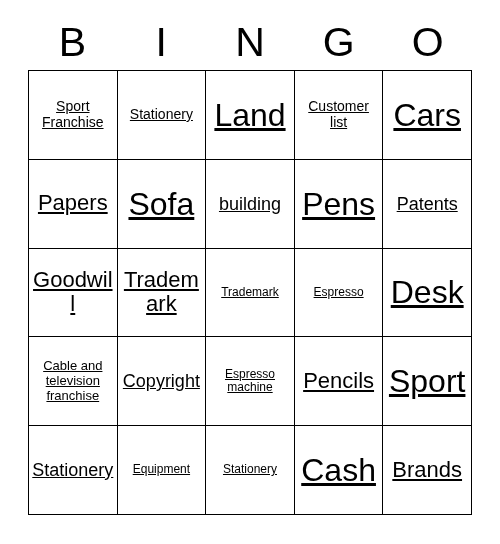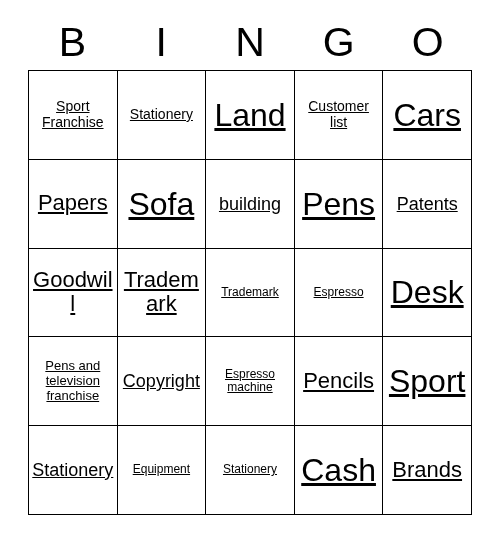--- a/index.html
+++ b/index.html
@@ -143,21 +143,21 @@
         <span class="cell-text">Trademark</span>
       </div>
     <div class="cell fs-sm">
         <span class="cell-text">Espresso</span>
       </div>
     <div class="cell fs-xxl">
         <span class="cell-text">Desk</span>
       </div>
 
     <div class="cell fs-xxs">
-        <span class="cell-text">Pens and television franchise</span>
+        <span class="cell-text">Cable and television franchise</span>
       </div>
     <div class="cell fs-md">
         <span class="cell-text">Copyright</span>
       </div>
     <div class="cell fs-sm">
         <span class="cell-text">Espresso machine</span>
       </div>
     <div class="cell fs-lg">
         <span class="cell-text">Pencils</span>
       </div>

